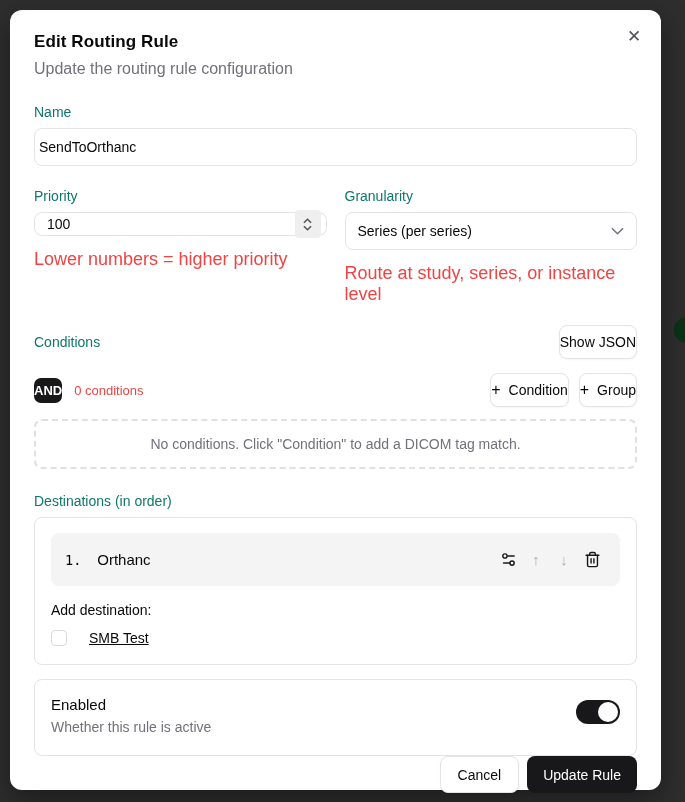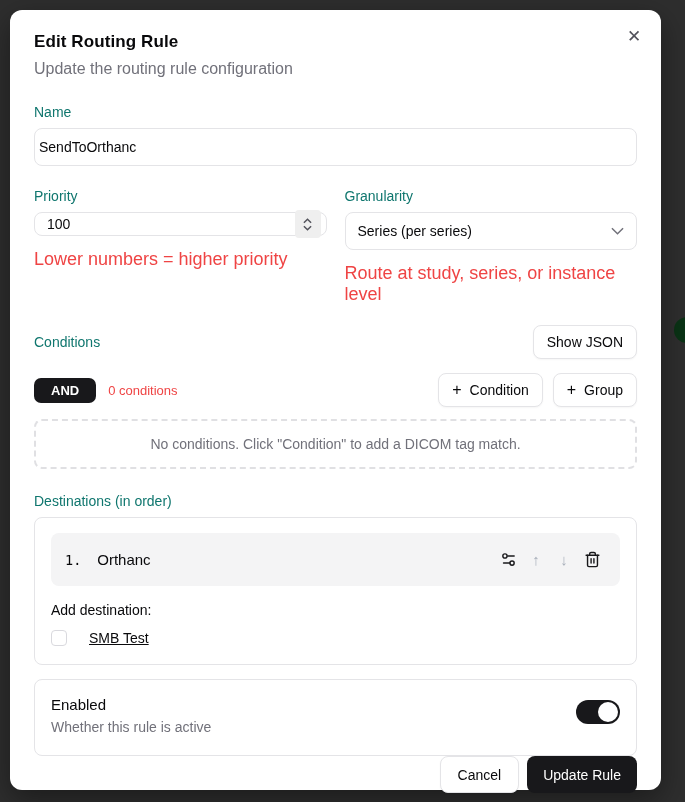--- a/index.html
+++ b/index.html
@@ -87,34 +87,34 @@
 
   .cond-header {
     margin-top: 20px;
     display: flex; align-items: center; justify-content: space-between;
   }
   .btn-outline {
     height: 34px;
     border: 1px solid #e4e4e7; border-radius: 8px;
     background: #fff; font-family: inherit;
     font-size: 14px; color: #09090b;
-    padding: 0 13px; cursor: pointer;
+    padding: 0 0; cursor: pointer;
     display: inline-flex; align-items: center; gap: 8px;
     box-shadow: 0 1px 2px rgba(0,0,0,.04);
   }
   .cond-toolbar {
     margin-top: 14px;
     display: flex; align-items: center; justify-content: space-between;
   }
   .cond-toolbar .left { display: flex; align-items: center; gap: 12px; }
   .cond-toolbar .right { display: flex; align-items: center; gap: 10px; }
   .and-badge {
     background: #18181b; color: #fff;
     font-size: 13px; font-weight: 600;
-    padding: 5px 17px; border-radius: 7px;
+    padding: 5px 0; border-radius: 7px;
     cursor: pointer;
   }
   .cond-count { font-size: 13px; color: #ef4444; }
   .plus-glyph { font-size: 16px; line-height: 1; color: #09090b; }
 
   .empty-box {
     margin-top: 12px;
     border: 2px dashed #e0e0e3; border-radius: 8px;
     padding: 15px 10px;
     text-align: center;

